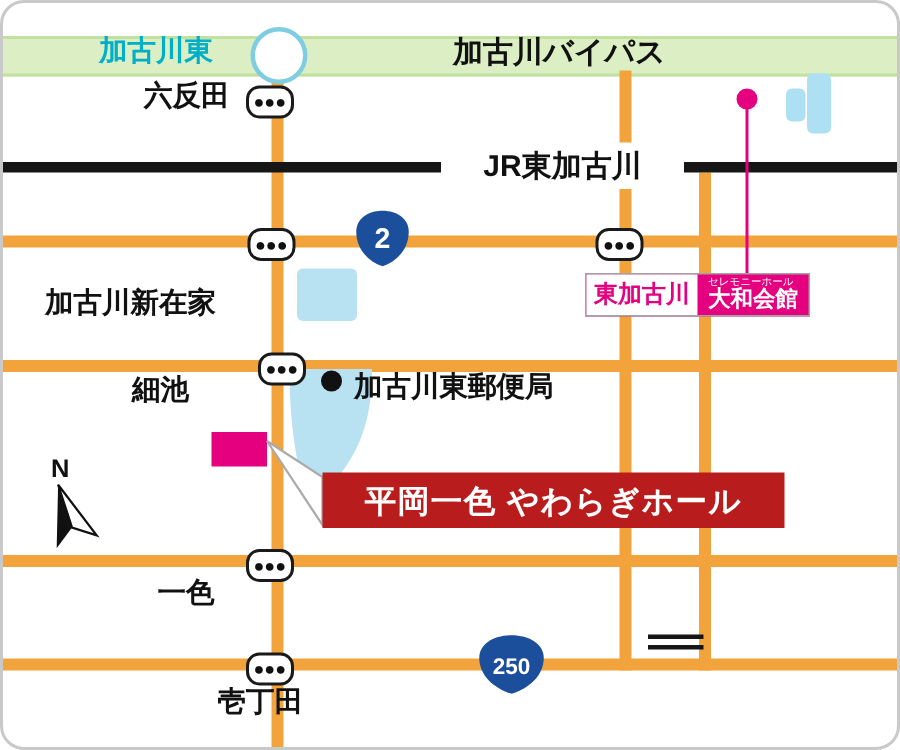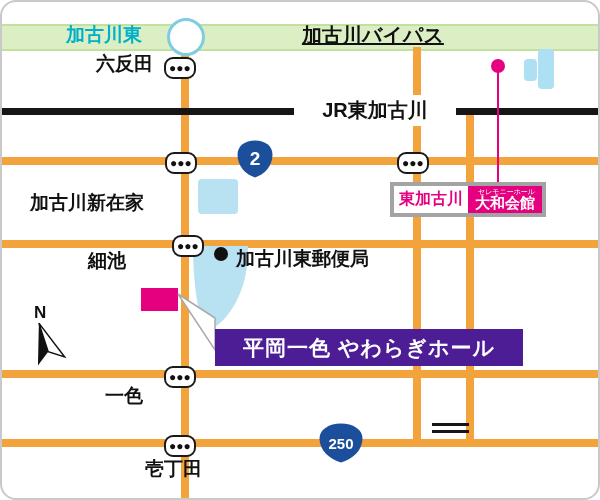--- a/index.html
+++ b/index.html
@@ -4,32 +4,32 @@
 <style>
   html,body{margin:0;padding:0;background:#fff;}
   body{width:600px;height:500px;font-family:"Liberation Sans","DejaVu Sans",sans-serif;}
   .map{position:relative;width:596px;height:496px;background:#fff;border:2px solid #c9c9c9;border-radius:16px;overflow:hidden;}
   .abs{position:absolute;}
   .road-h{position:absolute;left:0;width:600px;height:8px;background:#F2A33C;}
   .road-v{position:absolute;width:8px;background:#F2A33C;}
   .bypass{position:absolute;left:0;top:22px;width:600px;height:23px;background:#DCEFC4;border-top:2px solid #c2e0a0;border-bottom:2px solid #c2e0a0;}
   .jr-line{position:absolute;left:0;top:106px;width:600px;height:7px;background:#161616;}
   .lbl{position:absolute;font-weight:bold;font-size:19px;color:#111;white-space:nowrap;line-height:1;}
-  .lbl-bypass{font-size:20px;text-decoration:underline;}
+  .lbl-bypass{font-size:20px;}
   .lbl-ic{color:#00AFC8;font-family:Liberation Serif, serif;}
   .jr-box{position:absolute;left:292px;top:93px;width:162px;height:31px;background:#fff;display:flex;align-items:center;justify-content:center;font-size:20px;font-weight:bold;color:#111;white-space:nowrap;}
   .ic-circle{position:absolute;left:165px;top:16px;width:32px;height:32px;border-radius:50%;background:#fff;border:3px solid #7fcde0;}
   .signal{position:absolute;display:flex;align-items:center;justify-content:center;background:#fff;border:2px solid #1a1a1a;border-radius:9px;padding:1px 3px;height:16px;font-size:12px;line-height:1;color:#111;letter-spacing:0;}
   .pond{position:absolute;background:#B8E2F2;}
   .dot{position:absolute;border-radius:50%;}
   .marker{position:absolute;left:139px;top:286px;width:37px;height:23px;background:#E4007F;}
-  .banner{position:absolute;left:213px;top:327px;width:308px;height:37px;background:#4c1d95;color:#fff;display:flex;align-items:center;justify-content:center;font-size:21px;font-weight:bold;letter-spacing:1px;white-space:nowrap;}
-  .venue-badge{position:absolute;left:388px;top:180px;height:27px;display:flex;background:#E4007F;border:4px solid #a3a3a3;align-items:stretch;}
+  .banner{position:absolute;left:213px;top:313px;width:308px;height:37px;background:#b91c1c;color:#fff;display:flex;align-items:center;justify-content:center;font-size:21px;font-weight:bold;letter-spacing:1px;white-space:nowrap;}
+  .venue-badge{position:absolute;left:388px;top:180px;height:27px;display:flex;background:#E4007F;border:1px solid #a3a3a3;align-items:stretch;}
   .venue-area{background:#fff;color:#E4007F;font-weight:bold;font-size:16px;padding:0 5px;display:flex;align-items:center;white-space:nowrap;}
-  .venue-name-wrap{display:flex;flex-direction:column;align-items:flex-end;justify-content:center;color:#fff;padding:0 7px;line-height:1;}
+  .venue-name-wrap{display:flex;flex-direction:column;align-items:flex-start;justify-content:center;color:#fff;padding:0 7px;line-height:1;}
   .venue-sub{font-size:7px;white-space:nowrap;margin-bottom:1px;}
   .venue-name{font-size:15px;font-weight:bold;font-family:"Liberation Serif","DejaVu Serif",serif;white-space:nowrap;}
   .leader{position:absolute;left:495px;top:69px;width:2px;height:112px;background:#E4007F;}
   .bldg{position:absolute;background:#ADE0F2;border-radius:4px;}
   .dash{position:absolute;width:37px;height:3px;background:#161616;}
   svg text{font-family:"Liberation Sans","DejaVu Sans",sans-serif;font-weight:bold;fill:#fff;text-anchor:middle;}
   .compass-n{position:absolute;left:32px;top:301px;font-size:17px;font-weight:bold;color:#111;}
 </style>
 </head>
 <body>

